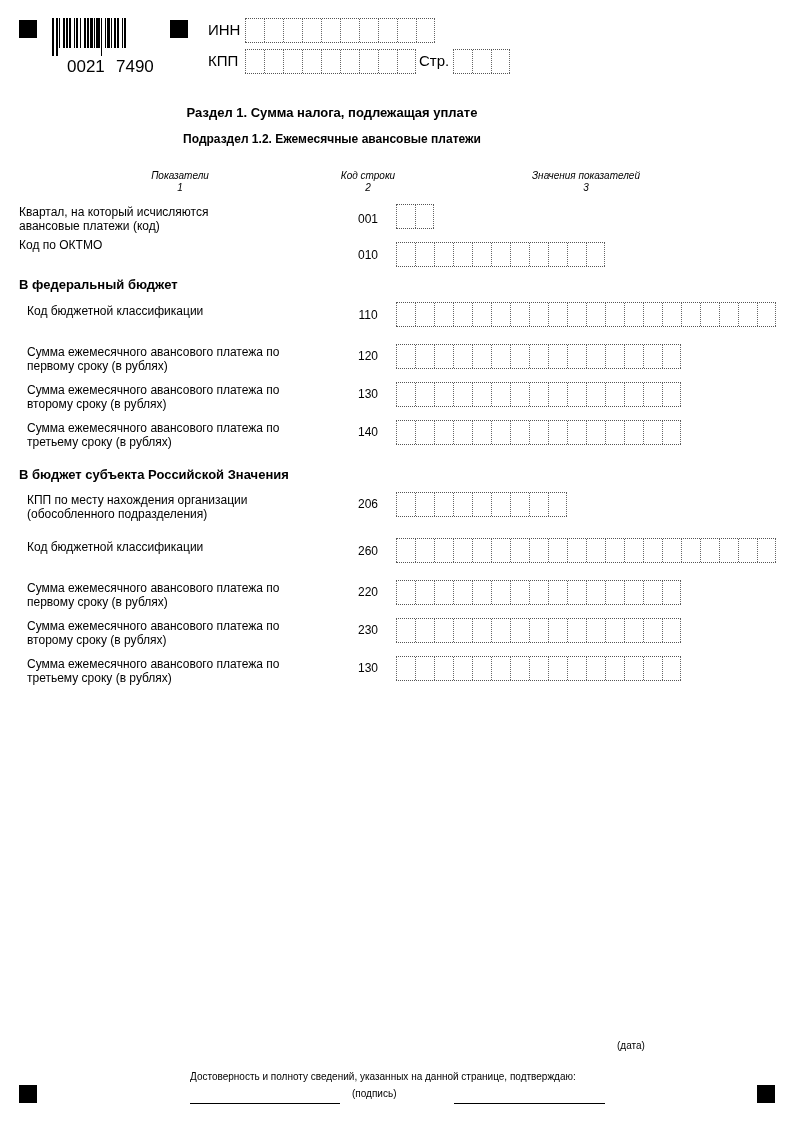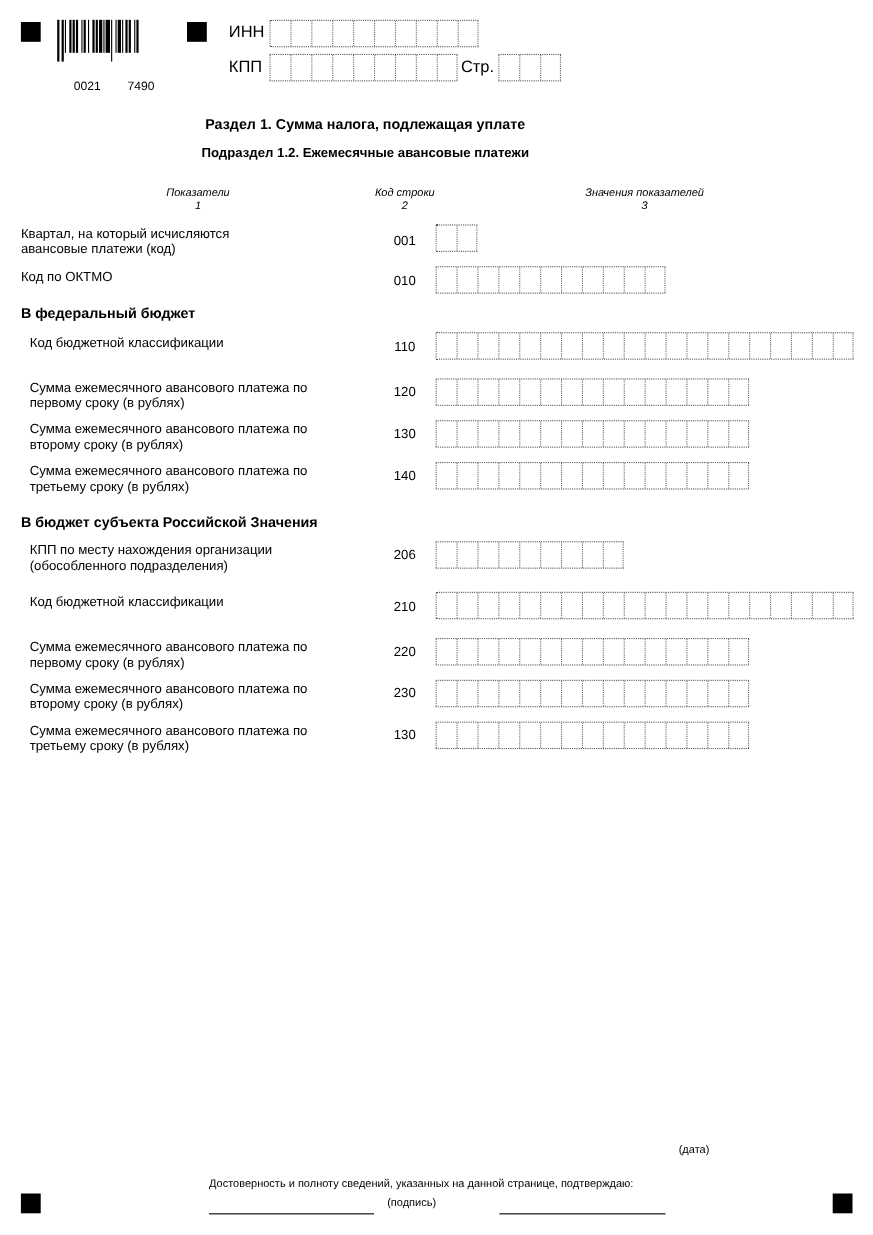--- a/index.html
+++ b/index.html
@@ -1,21 +1,21 @@
 <!DOCTYPE html>
 <html><head>
 <meta charset="utf-8">
 <style>
   html, body { margin: 0; padding: 0; background: #ffffff; }
   body { width: 794px; height: 1123px; position: relative; overflow: hidden;
          font-family: "Liberation Sans", sans-serif; color: #000; }
   .marker { position: absolute; width: 18px; height: 18px; background: #000; }
   .barcode { position: absolute; left: 52px; top: 18px; width: 102px; height: 38px; }
   .barcode .bar { position: absolute; top: 0; background: #000; }
-  .barcode-num { position: absolute; font-size: 11px; top: 59px; margin-top: 16px; }
+  .barcode-num { position: absolute; font-size: 17px; top: 59px; }
   .hdr-label { position: absolute; font-size: 15px; }
   .cells { position: absolute; display: flex; height: 25px; box-sizing: border-box;
            border-top: 1px dotted #555; border-bottom: 1px dotted #555; }
   .cells .cell { width: 19px; height: 100%; box-sizing: border-box;
                  border-left: 1px dotted #666; }
   .cells .cell:last-child { border-right: 1px dotted #666; }
   .cells .cell:not(:first-child) { border-left-style: dotted; }
   .title { position: absolute; left: 0; width: 664px; text-align: center; font-weight: bold; }
   .colhead { position: absolute; font-size: 10px; font-style: italic; text-align: center; line-height: 12px; }
   .label { position: absolute; font-size: 12px; line-height: 14px; }
@@ -109,21 +109,21 @@
   <div>3</div>
 </div>
 
 <div class="label" style="left:19px;top:205px;width:220px">Квартал, на который исчисляются авансовые платежи (код)</div>
 <div class="code" style="left:348px;top:212px">001</div>
 <div class="cells" style="left:396px;top:204px">
     <div class="cell"></div>
     <div class="cell"></div>
   </div>
 
-<div class="label" style="left:19px;top:244px;width:220px">Код по ОКТМО</div>
+<div class="label" style="left:19px;top:238px;width:220px">Код по ОКТМО</div>
 <div class="code" style="left:348px;top:248px">010</div>
 <div class="cells" style="left:396px;top:242px">
     <div class="cell"></div>
     <div class="cell"></div>
     <div class="cell"></div>
     <div class="cell"></div>
     <div class="cell"></div>
     <div class="cell"></div>
     <div class="cell"></div>
     <div class="cell"></div>
@@ -229,21 +229,21 @@
     <div class="cell"></div>
     <div class="cell"></div>
     <div class="cell"></div>
     <div class="cell"></div>
     <div class="cell"></div>
     <div class="cell"></div>
     <div class="cell"></div>
   </div>
 
 <div class="label" style="left:27px;top:540px;width:260px">Код бюджетной классификации</div>
-<div class="code" style="left:348px;top:544px">210</div>
+<div class="code" style="left:348px;top:544px">260</div>
 <div class="cells" style="left:396px;top:538px">
     <div class="cell"></div>
     <div class="cell"></div>
     <div class="cell"></div>
     <div class="cell"></div>
     <div class="cell"></div>
     <div class="cell"></div>
     <div class="cell"></div>
     <div class="cell"></div>
     <div class="cell"></div>

